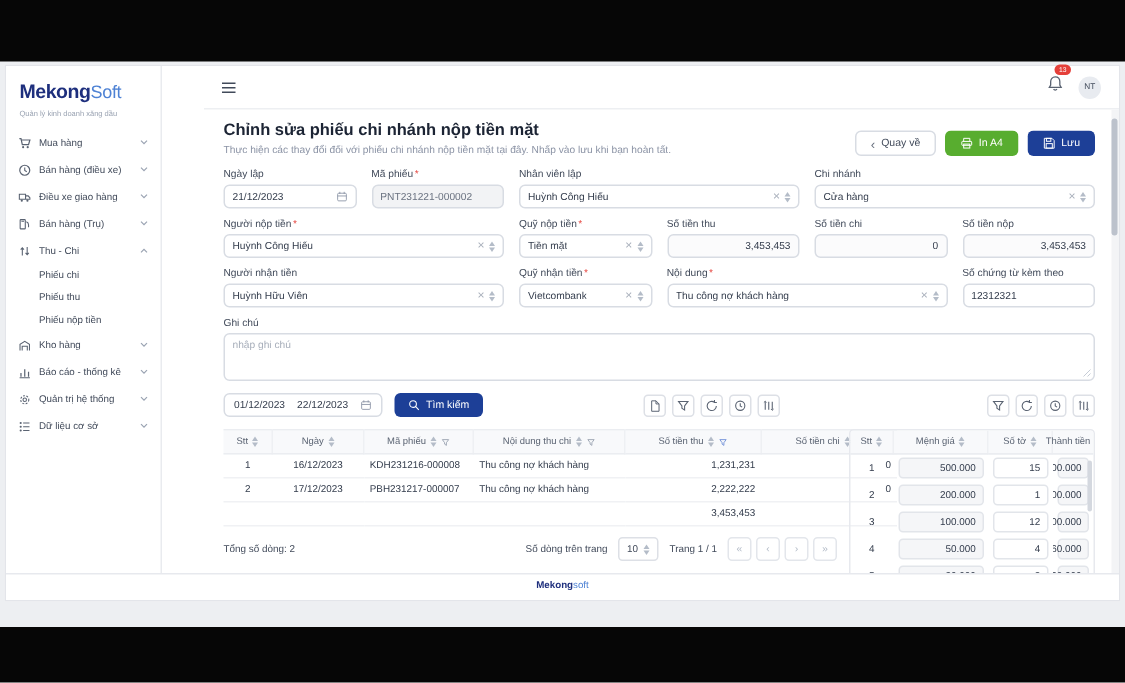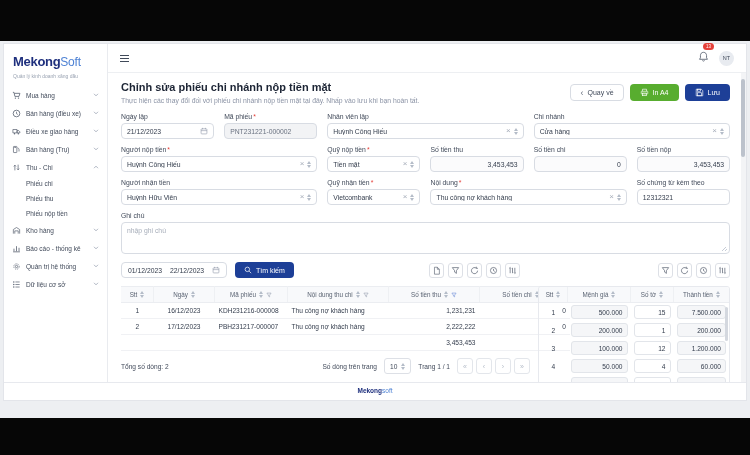--- a/index.html
+++ b/index.html
@@ -1,21 +1,21 @@
 <!DOCTYPE html>
 <html><head>
 <meta charset="utf-8">
 <style>
   html,body{margin:0;padding:0;}
   body{width:750px;height:455px;background:#060606;position:relative;overflow:hidden;
        font-family:"Liberation Sans","DejaVu Sans",sans-serif;-webkit-font-smoothing:antialiased;}
   .stage{position:absolute;top:41px;left:0;right:0;height:377px;background:#edeff2;}
   .card{position:absolute;top:2px;left:3px;right:3px;height:358px;background:#fff;
         border:1px solid #e3e5ea;display:flex;flex-direction:column;box-sizing:border-box;}
-  .card-body{display:flex;flex:1;min-height:0;}
+  .card-body{display:flex;flex:1;min-height:0;gap:28px;}
 
   
   .sidebar{width:104px;border-right:1px solid #e9ebef;display:flex;flex-direction:column;box-sizing:border-box;flex-shrink:0;}
   .logo{padding:9px 9px 1px;line-height:1;white-space:nowrap;}
   .logo .p1{font-size:13px;font-weight:bold;color:#1e2f7d;letter-spacing:-.3px;}
   .logo .p2{font-size:12px;color:#4e82d4;letter-spacing:-.2px;}
   .tagline{font-size:5px;color:#9aa3b2;padding:3px 9px 7px;}
   .menu{flex:1;}
   .mi{display:flex;align-items:center;gap:5px;padding:4.5px 8px;font-size:6.5px;color:#414a5a;cursor:pointer;}
   .mi svg{flex-shrink:0;color:#5a6372;}
@@ -32,21 +32,21 @@
   .badge{position:absolute;top:-6px;left:5px;background:#e5403a;color:#fff;font-size:4.5px;
          border-radius:5px;padding:1px 3px;line-height:1.2;}
   .avatar{width:15px;height:15px;border-radius:50%;background:#e8ebf0;color:#414a5a;font-size:5.5px;
           display:flex;align-items:center;justify-content:center;cursor:pointer;}
 
   .scrollwrap{flex:1;position:relative;overflow:hidden;}
   .vtrack{position:absolute;right:0;top:0;bottom:0;width:5px;background:#f3f4f6;}
   .vthumb{position:absolute;right:1px;top:6px;width:4px;height:78px;background:#bcc2cc;border-radius:2px;}
   .page{padding:8px 16px 6px 13px;}
 
-  .page-head{display:flex;align-items:center;}
+  .page-head{display:flex;align-items:flex-end;}
   .title{font-size:11px;font-weight:bold;color:#1c2434;}
   .subtitle{font-size:6.8px;color:#8b93a5;margin-top:4px;}
   .actions{margin-left:auto;display:flex;gap:6px;}
   .btn{height:17px;border-radius:4px;font-size:7px;display:flex;align-items:center;gap:4px;
        padding:0 9px;cursor:pointer;box-sizing:border-box;border:1px solid transparent;white-space:nowrap;}
   .btn-back{background:#fff;border-color:#d8dce3;color:#414a5a;}
   .btn-back::before{content:"‹";font-size:9px;color:#6a7280;}
   .btn-print{background:#58ad2f;color:#fff;}
   .btn-save{background:#1d3f97;color:#fff;}
 

